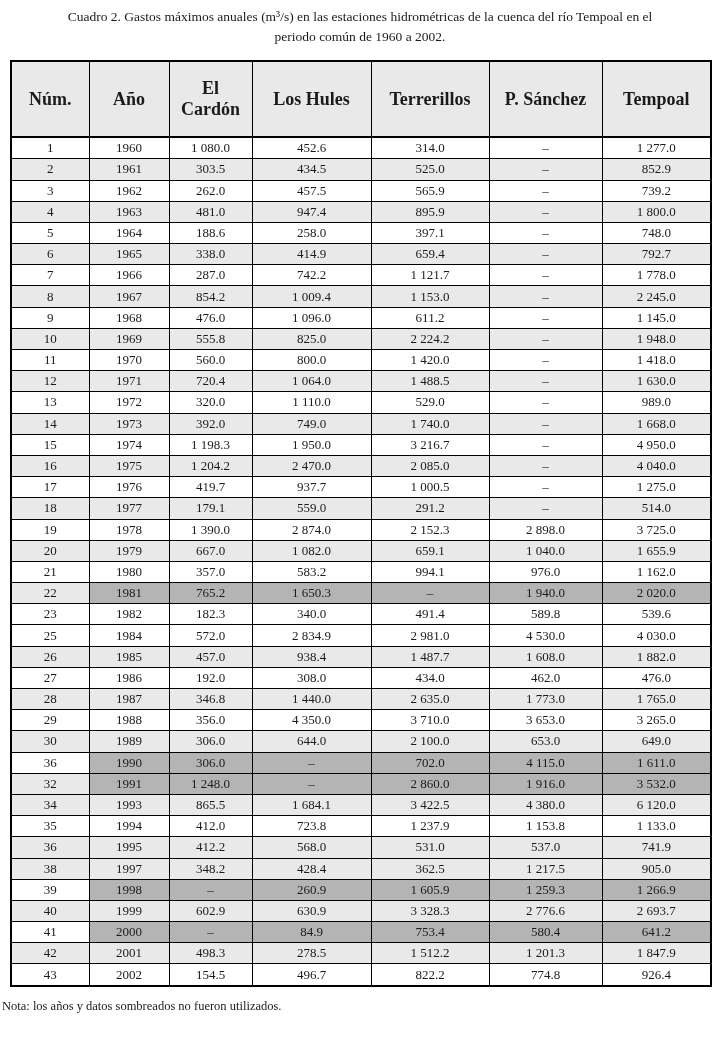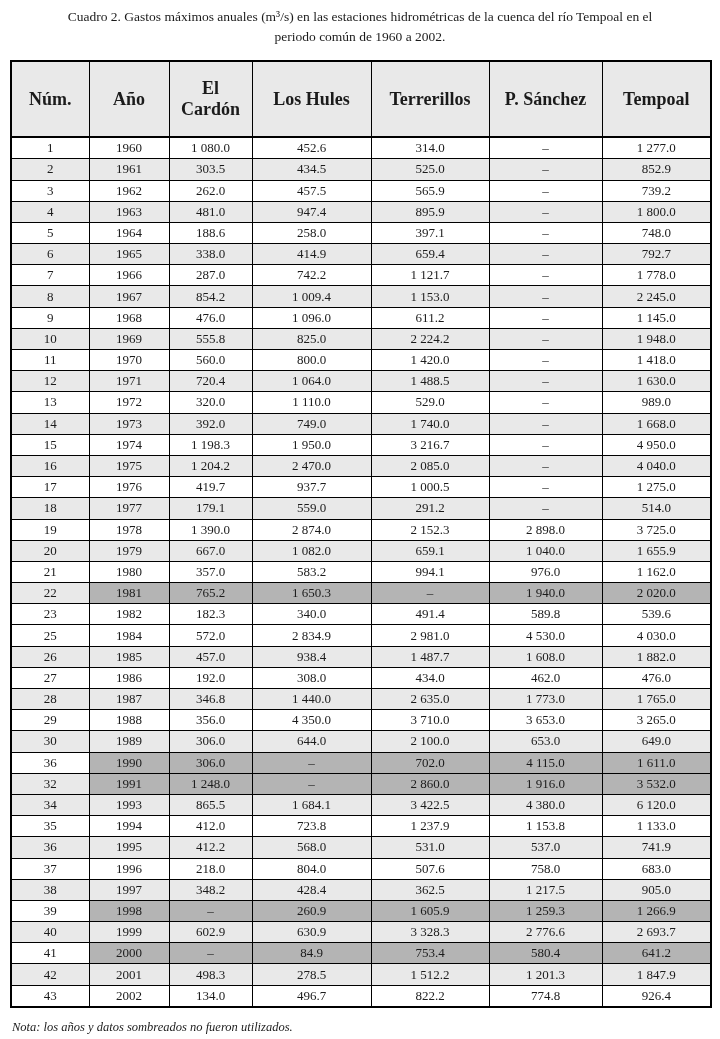--- a/index.html
+++ b/index.html
@@ -57,23 +57,22 @@
     height: 20.2px;
     text-align: center;
     padding: 0 2px;
     white-space: nowrap;
     overflow: hidden;
   }
   td.zebra  { background: #e9e9e9; }
   td.plain  { background: #ffffff; }
   td.shaded { background: #b4b4b4; }
   .footnote {
-    margin: 12px 0 0 12px;
+    margin: 12px 0 0 2px;
     font-size: 12.5px;
-    font-style: italic;
   }
 </style>
 </head>
 <body>
 
 <div class="page">
 
   <div class="caption">Cuadro 2. Gastos máximos anuales (m³/s) en las estaciones hidrométricas de la cuenca del río Tempoal en el periodo común de 1960 a 2002.</div>
 
   <table class="data-table">
@@ -398,29 +397,20 @@
         <tr>
           <td class="zebra">36</td>
           <td class="zebra">1995</td>
           <td class="zebra">412.2</td>
           <td class="zebra">568.0</td>
           <td class="zebra">531.0</td>
           <td class="zebra">537.0</td>
           <td class="zebra">741.9</td>
         </tr>
         <tr>
-          <td class="plain">37</td>
-          <td class="plain">1996</td>
-          <td class="plain">218.0</td>
-          <td class="plain">804.0</td>
-          <td class="plain">507.6</td>
-          <td class="plain">758.0</td>
-          <td class="plain">683.0</td>
-        </tr>
-        <tr>
           <td class="zebra">38</td>
           <td class="zebra">1997</td>
           <td class="zebra">348.2</td>
           <td class="zebra">428.4</td>
           <td class="zebra">362.5</td>
           <td class="zebra">1 217.5</td>
           <td class="zebra">905.0</td>
         </tr>
         <tr>
           <td class="plain">39</td>
@@ -454,21 +444,21 @@
           <td class="zebra">2001</td>
           <td class="zebra">498.3</td>
           <td class="zebra">278.5</td>
           <td class="zebra">1 512.2</td>
           <td class="zebra">1 201.3</td>
           <td class="zebra">1 847.9</td>
         </tr>
         <tr>
           <td class="plain">43</td>
           <td class="plain">2002</td>
-          <td class="plain">134.0</td>
+          <td class="plain">154.5</td>
           <td class="plain">496.7</td>
           <td class="plain">822.2</td>
           <td class="plain">774.8</td>
           <td class="plain">926.4</td>
         </tr>
       </tbody>
   </table>
 
   <div class="footnote">Nota: los años y datos sombreados no fueron utilizados.</div>
 

